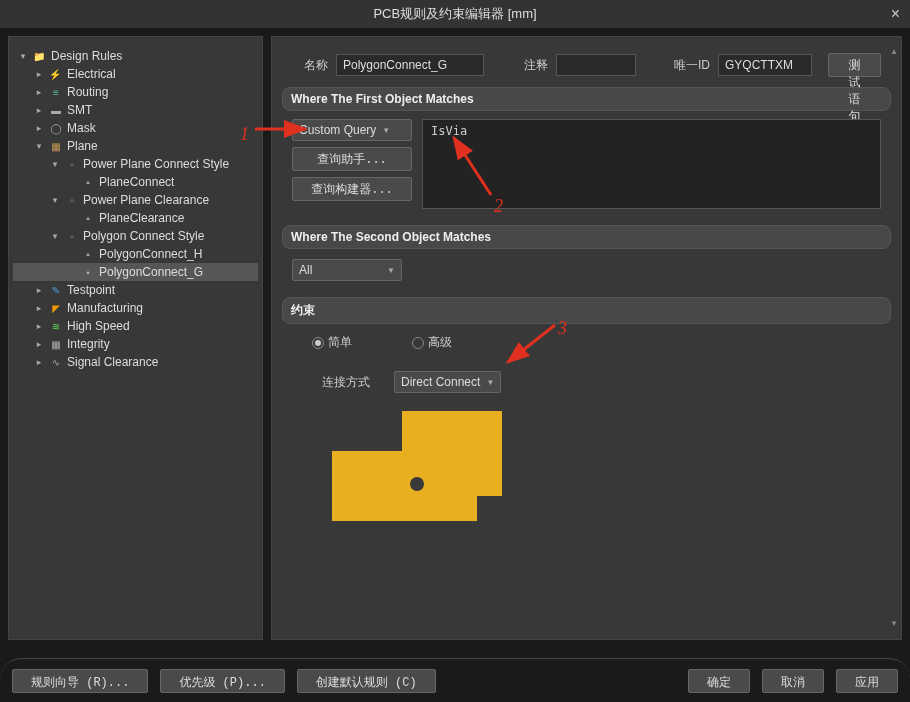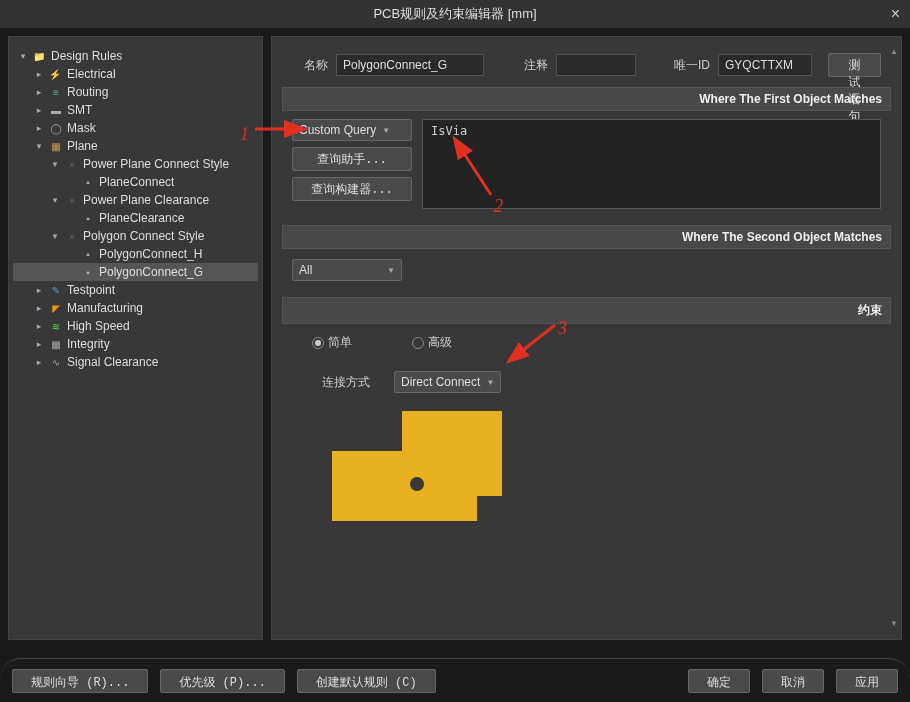--- a/index.html
+++ b/index.html
@@ -15,21 +15,21 @@
 .tree-node.selected { background: #565656; }
 .tree-arrow { width: 12px; text-align: center; color: #aaa; font-size: 9px; }
 .tree-icon { width: 14px; height: 14px; margin: 0 4px; display: inline-flex; align-items: center; justify-content: center; font-size: 10px; }
 .tree-label { color: #ddd; }
 .ind0 { padding-left: 4px; }
 .ind1 { padding-left: 20px; }
 .ind2 { padding-left: 36px; }
 .ind3 { padding-left: 52px; }
 .folder-icon { color: #6fc96f; }
 .rule-icon { color: #aaa; }
-.section-header { background: #484848; border: 1px solid #555; border-radius: 0; padding: 4px 8px; color: #eee; font-weight: bold; margin: 4px 0; text-align: right; }
+.section-header { background: #484848; border: 1px solid #555; border-radius: 8px; padding: 4px 8px; color: #eee; font-weight: bold; margin: 4px 0; }
 .form-row { display: flex; align-items: center; padding: 6px 10px; gap: 8px; }
 .label { color: #ccc; min-width: 36px; text-align: right; }
 .input-text { background: #2a2a2a; border: 1px solid #555; color: #ddd; padding: 3px 6px; height: 22px; }
 .input-text.w150 { width: 148px; }
 .input-text.w80 { width: 80px; }
 .input-text.w90 { width: 94px; }
 .btn { background: #4a4a4a; border: 1px solid #666; color: #ddd; padding: 3px 14px; height: 24px; cursor: pointer; border-radius: 2px; font-family: Liberation Mono, monospace; }
 .dropdown { background: #4a4a4a; border: 1px solid #666; color: #ddd; padding: 2px 6px; height: 22px; display: inline-flex; align-items: center; gap: 6px; cursor: pointer; border-radius: 2px; }
 .dropdown .arrow-down { font-size: 8px; color: #aaa; }
 .query-area { background: #232323; border: 1px solid #555; min-height: 90px; padding: 4px 8px; color: #ccc; font-family: Consolas, monospace; flex: 1; }

